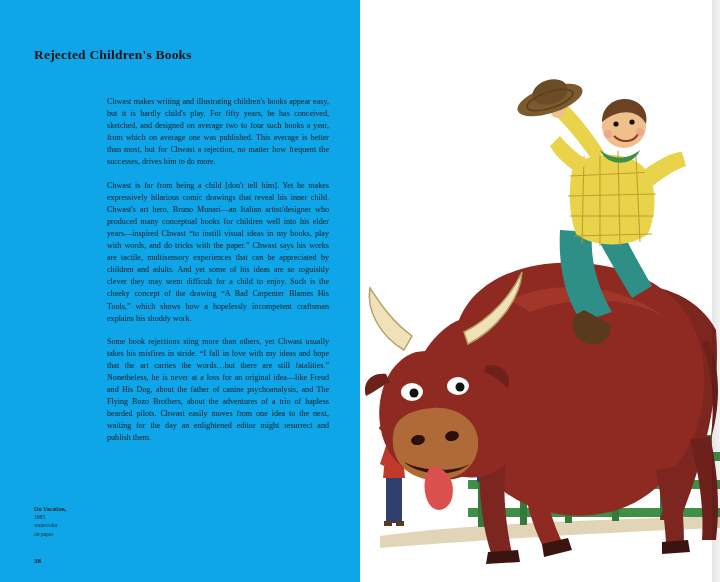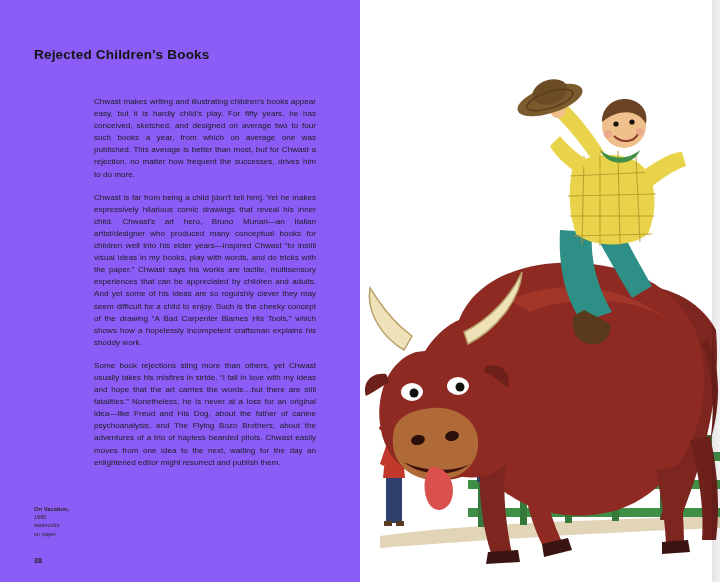--- a/index.html
+++ b/index.html
@@ -19,34 +19,35 @@
     width: 720px;
     height: 582px;
     display: flex;
     background: #ffffff;
   }
   
   .page-left {
     position: relative;
     width: 360px;
     height: 582px;
-    background: #8b5cf6;
+    background: #0ea5e9;
     box-sizing: border-box;
+    font-family: Liberation Serif, serif;
   }
   .page-title {
     position: absolute;
     left: 34px;
     top: 38px;
     font-size: 13.5px;
     letter-spacing: 0.2px;
     color: #141414;
   }
   .body-col {
     position: absolute;
-    left: 94px;
+    left: 107px;
     top: 96px;
     width: 222px;
   }
   .para {
     font-size: 8.1px;
     line-height: 12.1px;
     text-align: justify;
     color: #1d1d1d;
     margin: 0 0 11px 0;
     hyphens: auto;

